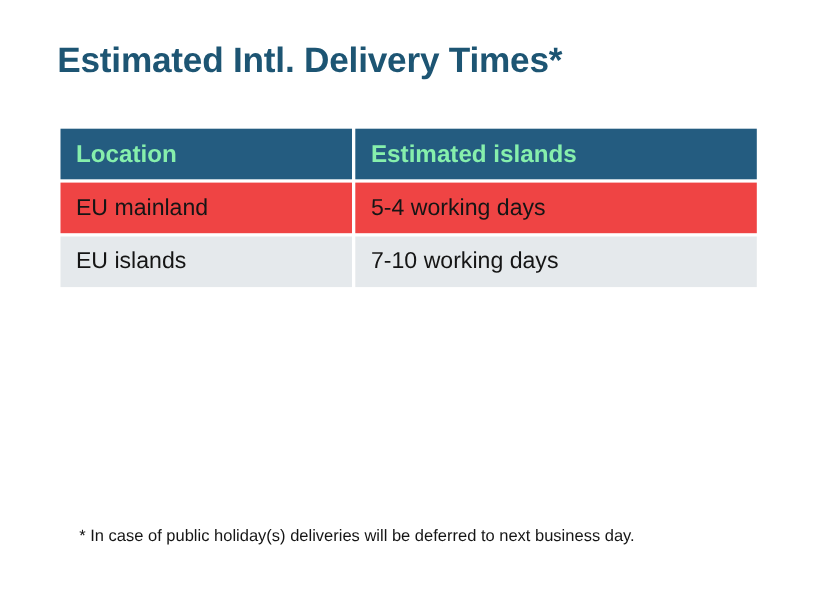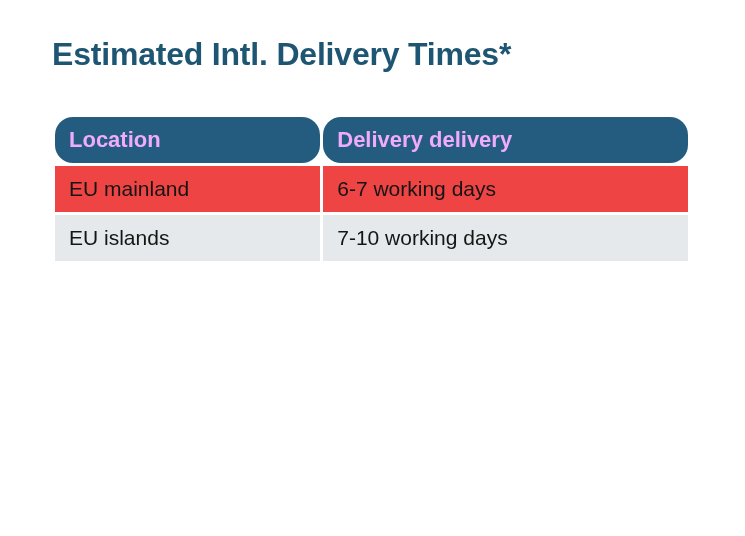--- a/index.html
+++ b/index.html
@@ -49,24 +49,23 @@
     text-align: left;
     vertical-align: middle;
     font-size: 21px;
     line-height: 1.15;
     white-space: nowrap;
     overflow: hidden;
   }
   .delivery-table thead th {
     height: 46px;
     background: #245c80;
-    color: #f0abfc;
+    color: #86efac;
     font-weight: bold;
     font-size: 22px;
-    border-radius: 18px;
   }
   .delivery-table tbody td {
     height: 46px;
     color: #151515;
     font-weight: normal;
   }
   .delivery-table tbody tr.row-odd td {
     background: #ef4444;
   }
   .delivery-table tbody tr.row-even td {
@@ -95,29 +94,30 @@
   <div class="page-title">Estimated Intl. Delivery Times*</div>
 
   <table class="delivery-table">
     <colgroup>
       <col class="col-location">
       <col class="col-estimate">
     </colgroup>
     <thead>
       <tr>
         <th>Location</th>
-        <th>Delivery delivery</th>
+        <th>Estimated islands</th>
       </tr>
     </thead>
     <tbody>
       <tr class="row-odd">
         <td>EU mainland</td>
-        <td>6-7 working days</td>
+        <td>5-4 working days</td>
       </tr>
       <tr class="row-even">
         <td>EU islands</td>
         <td>7-10 working days</td>
       </tr>
     </tbody>
   </table>
 
+  <div class="footnote">* In case of public holiday(s) deliveries will be deferred to next business day.</div>
 
 </div>
 
 </body></html>

